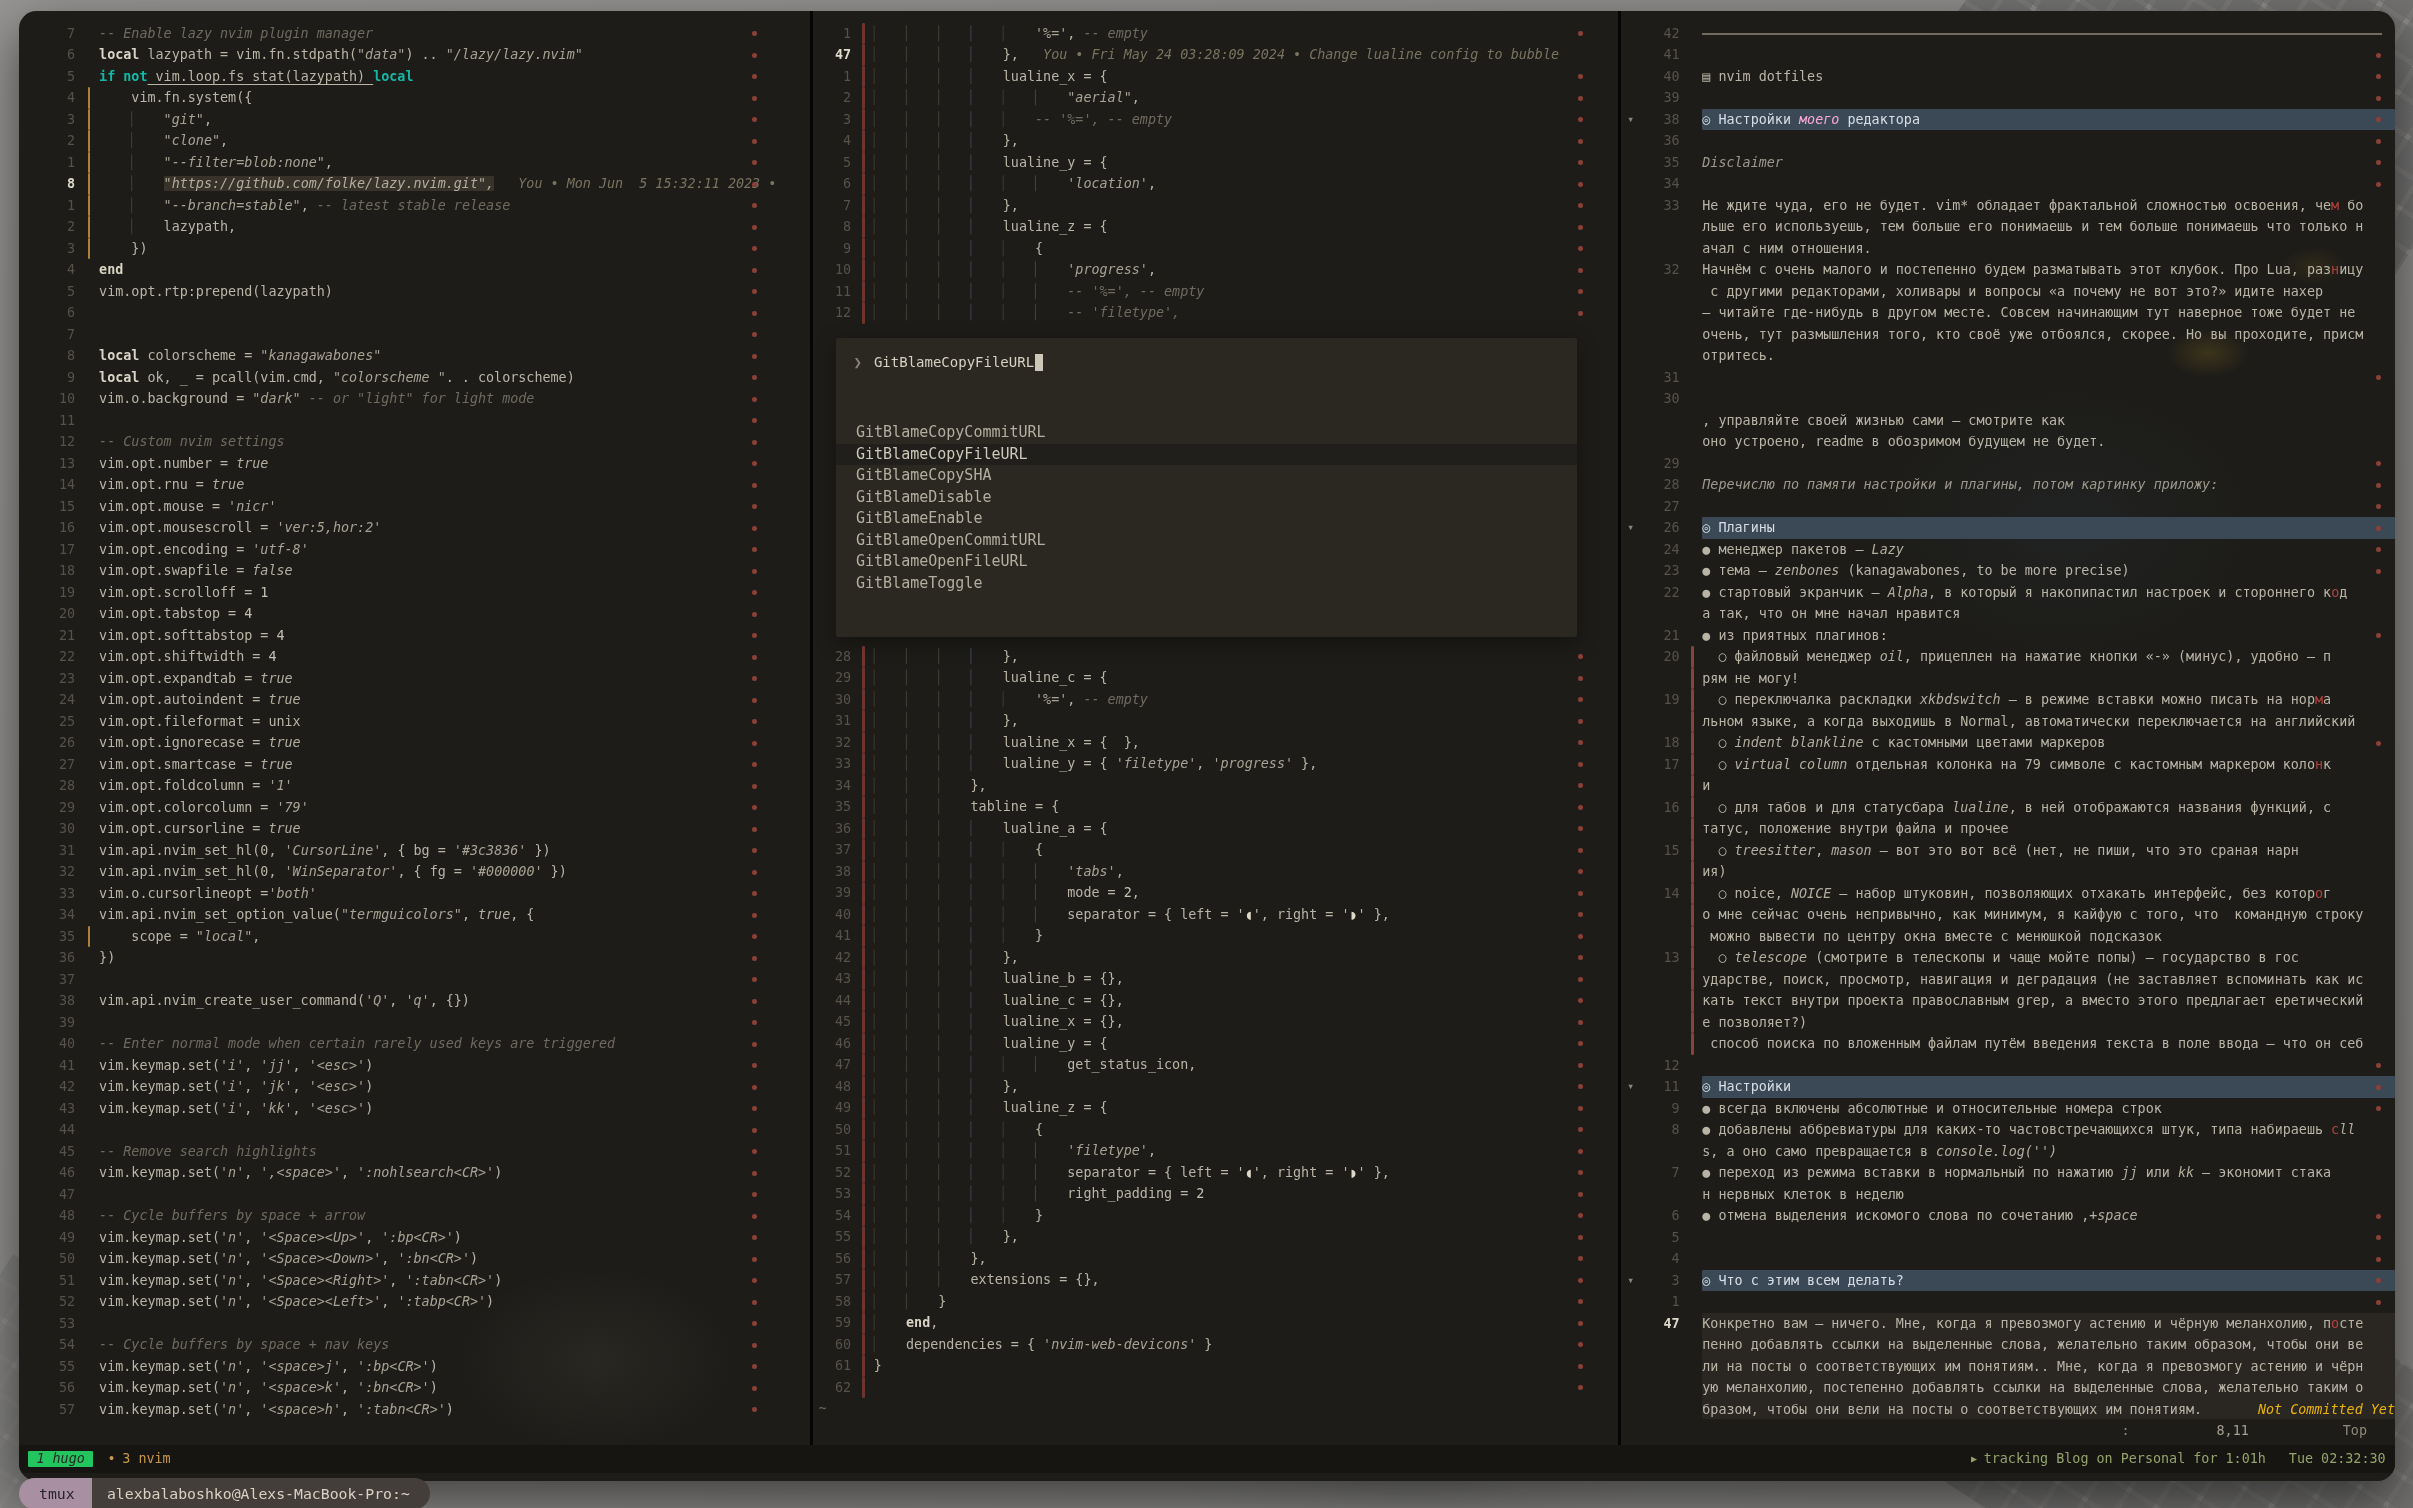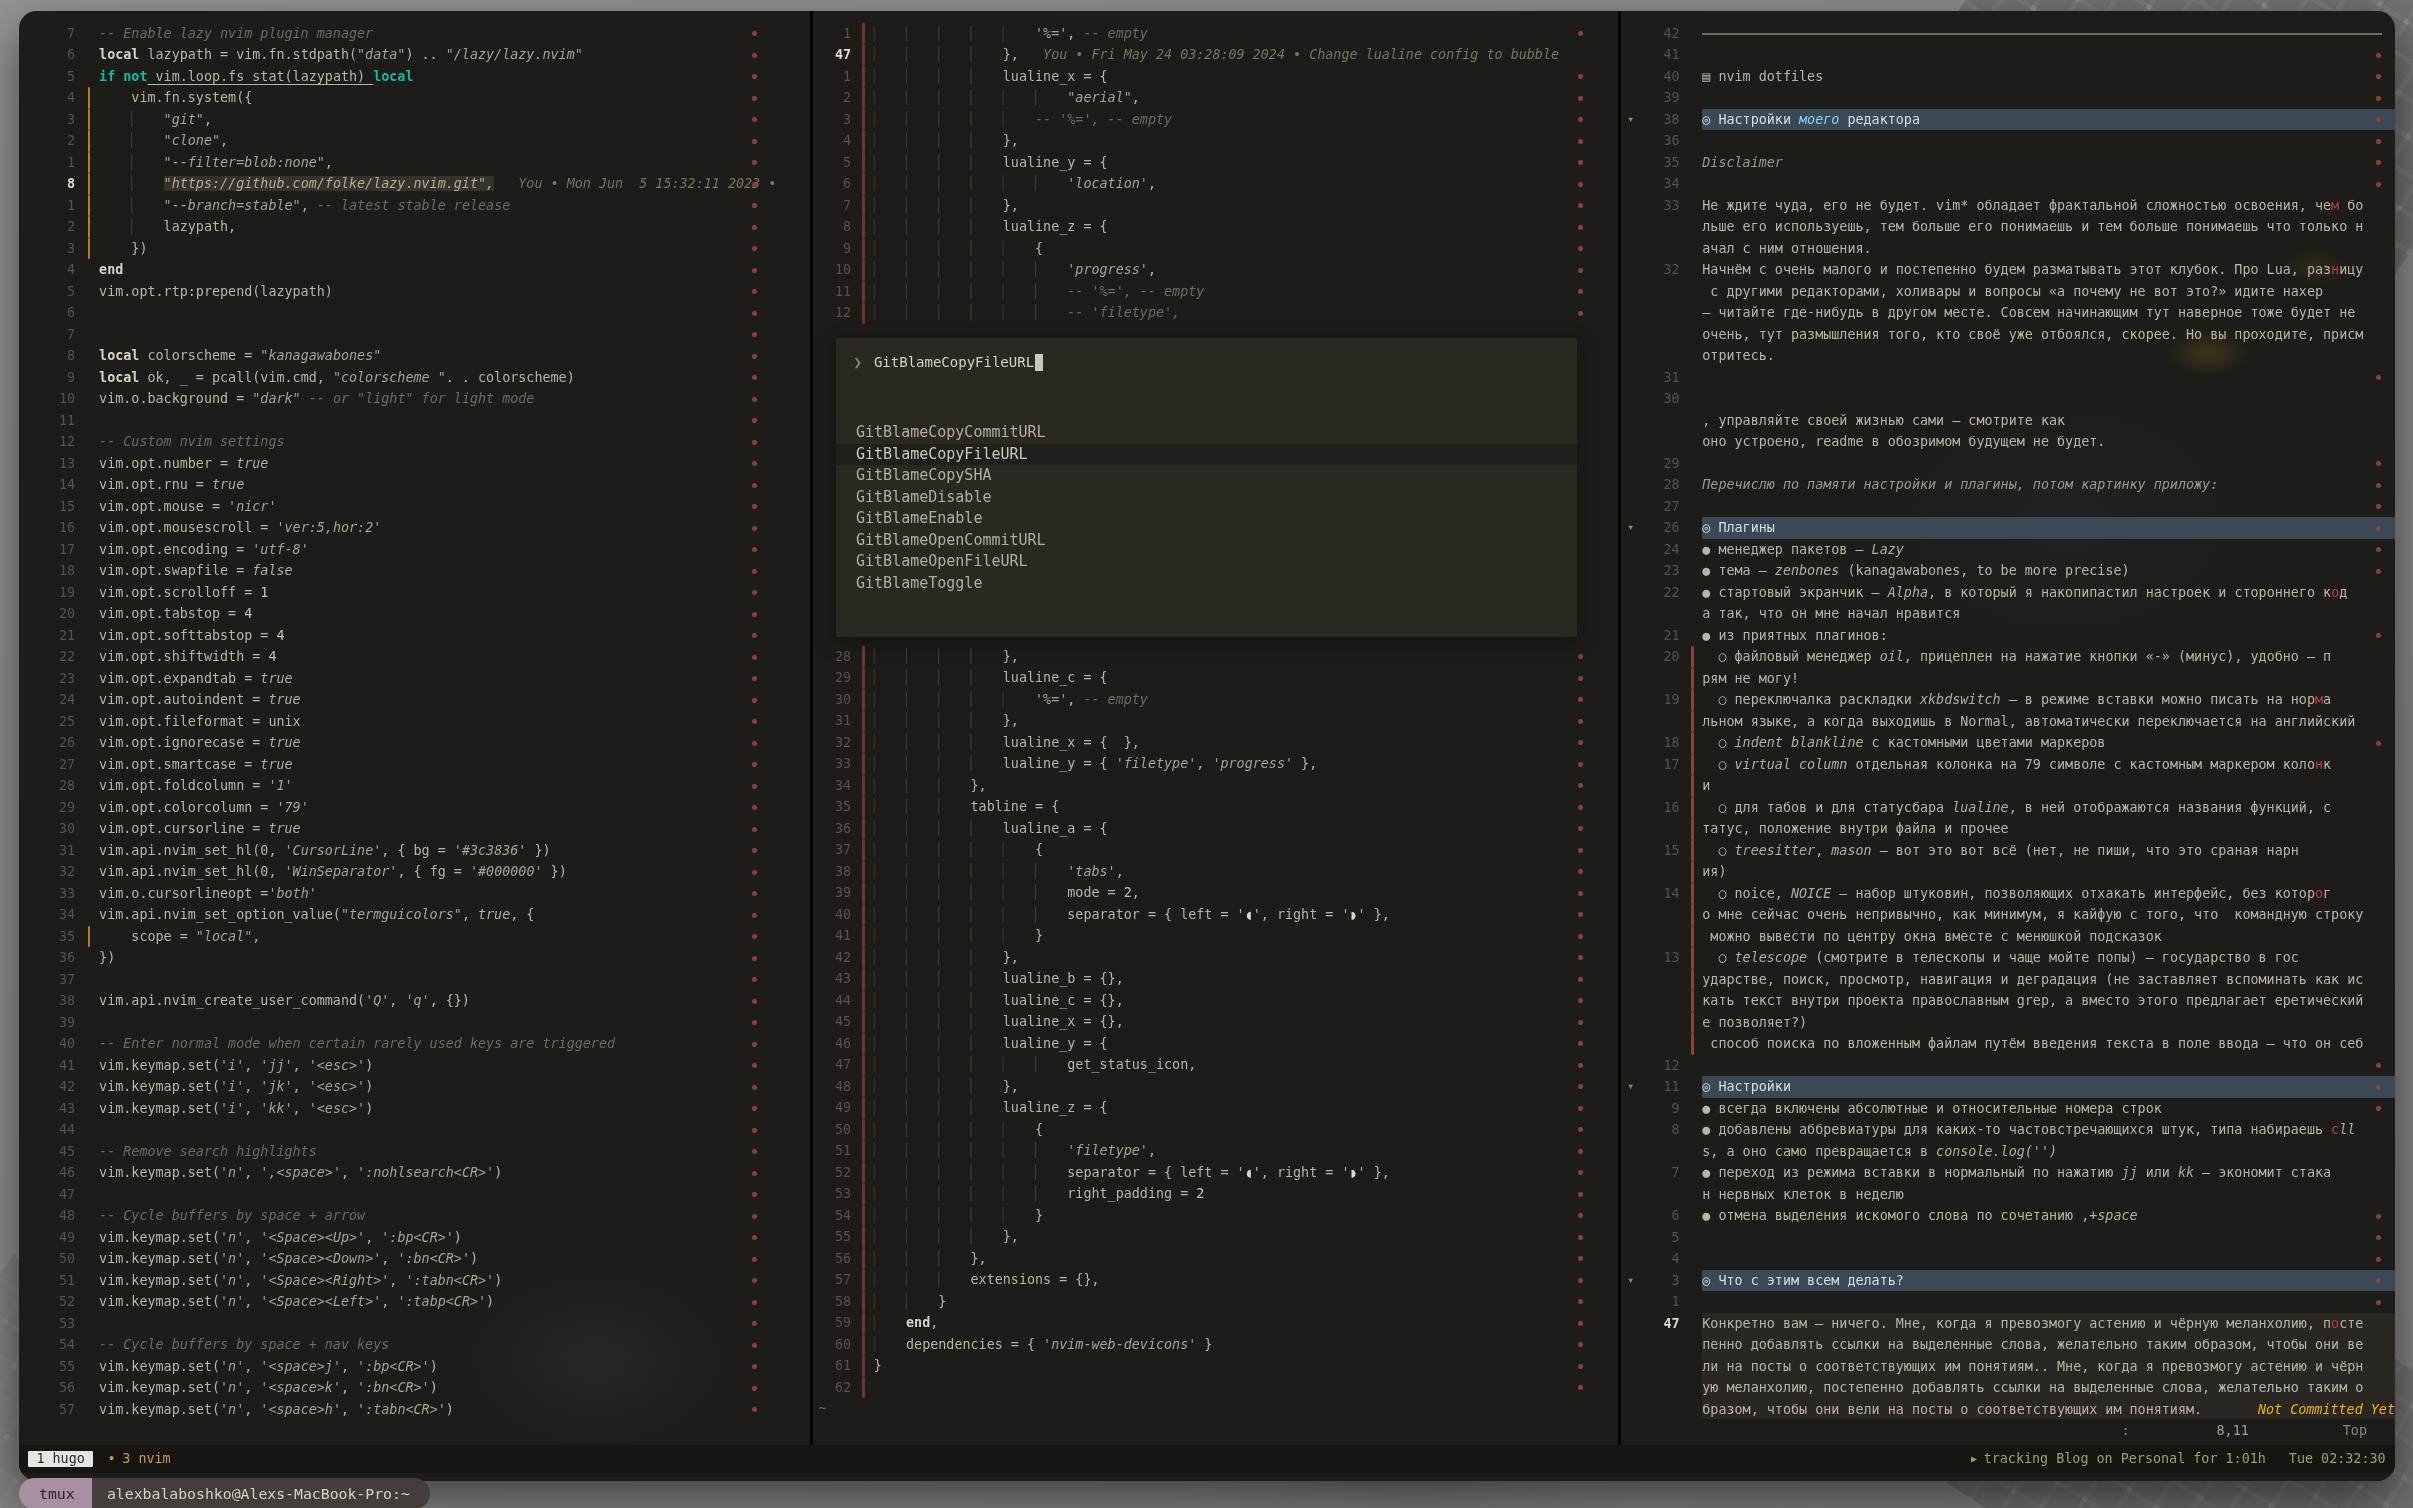--- a/index.html
+++ b/index.html
@@ -77,41 +77,41 @@
   .sg.bl{font-style:italic;color:#79735f;margin-top:36px;}
   .sg.u{text-decoration:underline;text-underline-offset:3.4px;}
   .sg.uk{font-weight:700;color:#14b8a6;text-underline-offset:3.4px;}
   .sg.h1i{color:#b5b0a3;}
   .sg.h2i{color:#b3c2d0;}
   .sg.gh{color:#c6c1b2;}
   .sg.ga{color:#3e3a34;} .sg.gb{color:#433e36;} .sg.gc{color:#3b4452;} .sg.gd{color:#483e50;}
   .sg.ncy{margin-left:auto;font-style:italic;color:#eab308;padding-right:0;}
   .tw.hd{background:#3b4956;border-radius:1.3px;}
   .tw.hd .sg{color:#d8dee6;}
-  .tw.hd .sg.i{color:#7dd3fc;font-style:italic;}
+  .tw.hd .sg.i{color:#f9a8d4;font-style:italic;}
   .tw.pr{background:#2a2723;}
   .hrule{flex:1;height:0;border-top:2px solid #726c60;margin:10px 13.4px 0 0;}
 
   
   .pp-space{height:322px;position:relative;}
   .pbox{position:absolute;left:23px;top:14.8px;width:741px;height:299px;background:#2b2822;border-radius:2px;box-shadow:0 5.4px 20px rgba(0,0,0,.35);}
   .pinput{height:32px;padding:8px 17.5px 0 17.5px;display:flex;align-items:center;font-size:14px;color:#d6d1c2;}
   .pprompt{color:#8a8478;margin-right:12px;}
   .pcur{display:inline-block;width:8px;height:17.5px;background:#ccc7b8;margin-left:1.3px;vertical-align:middle;}
   .plist{margin-top:44px;}
   .pitem{height:21.5px;line-height:21.5px;padding-left:20px;color:#b3ae9f;font-size:15px;}
   .pitem.sel{background:#201f1b;color:#cdc8b9;}
 
   
   .statusline{position:absolute;left:0;top:1408px;width:100%;height:23px;line-height:23px;font-size:13.4px;color:#8d887b;display:flex;}
   .statusline .grow{flex:1;}
   .rpos{margin-left:87px;color:#a5a093;}
   .rtop{margin-left:94px;margin-right:28px;}
   .tmuxbar{position:absolute;left:0;top:1434px;width:100%;height:28px;background:#161511;display:flex;align-items:center;font-size:13.4px;}
-  .twin1{background:#e5e5e5;color:#2b2924;padding:0.7px 8px;border-radius:1.3px;margin-left:9.4px;}
+  .twin1{background:#22c55e;color:#2b2924;padding:0.7px 8px;border-radius:1.3px;margin-left:9.4px;font-style:italic;}
   .tflag{color:#c9974d;margin-left:14.8px;}
   .twin2{color:#c9974d;margin-left:6.7px;}
   .tright{margin-left:auto;margin-right:9.4px;color:#93a36b;display:flex;align-items:center;gap:0;}
   .tplay{font-size:10px;margin-right:6.7px;color:#93a36b;}
   .ttime{margin-left:23px;}
 
   
   .pill{position:absolute;left:19px;top:1478px;height:31px;display:flex;font-size:14.8px;line-height:31px;}
   .pill-app{background:#a88fa2;color:#2a2430;padding:0 17.5px 0 20px;border-radius:15.4px 0 0 15.4px;}
   .pill-host{background:#433e39;color:#d8d2c5;padding:0 20px 0 14.8px;border-radius:0 15.4px 15.4px 0;}

